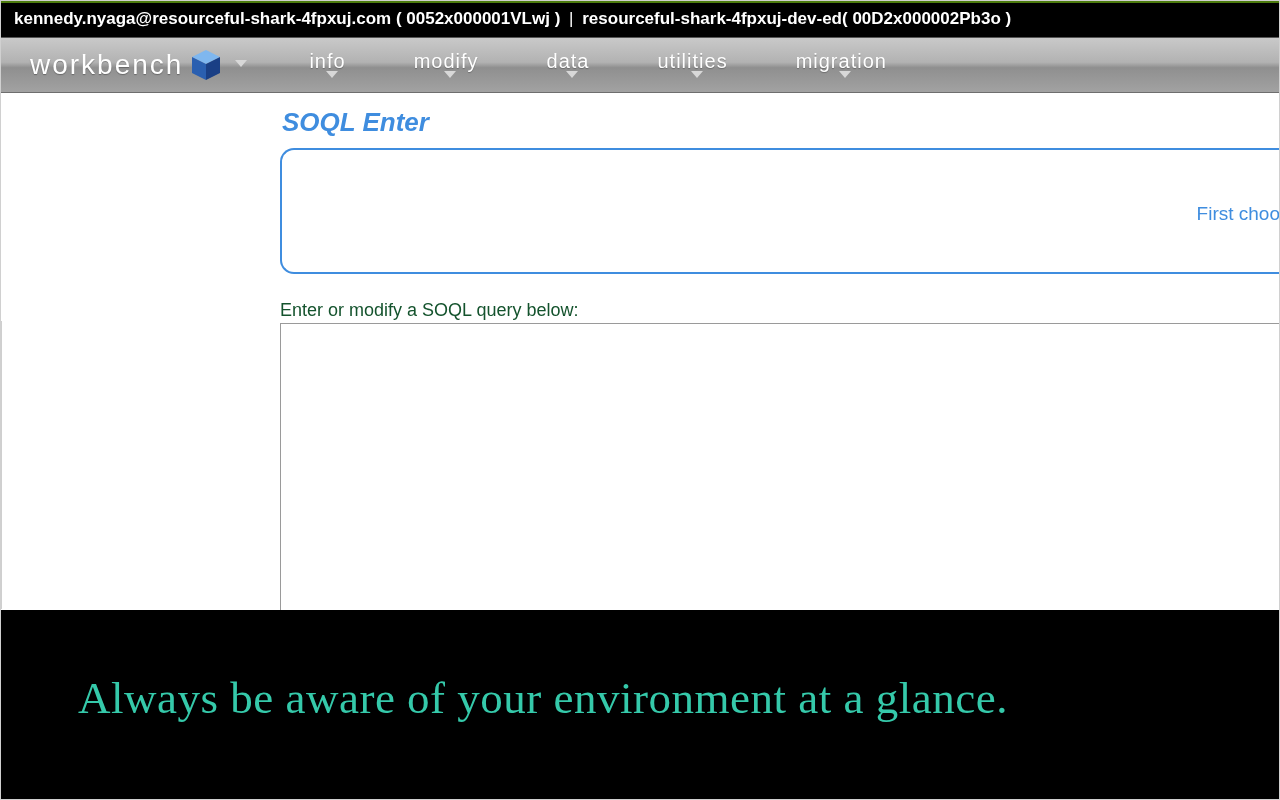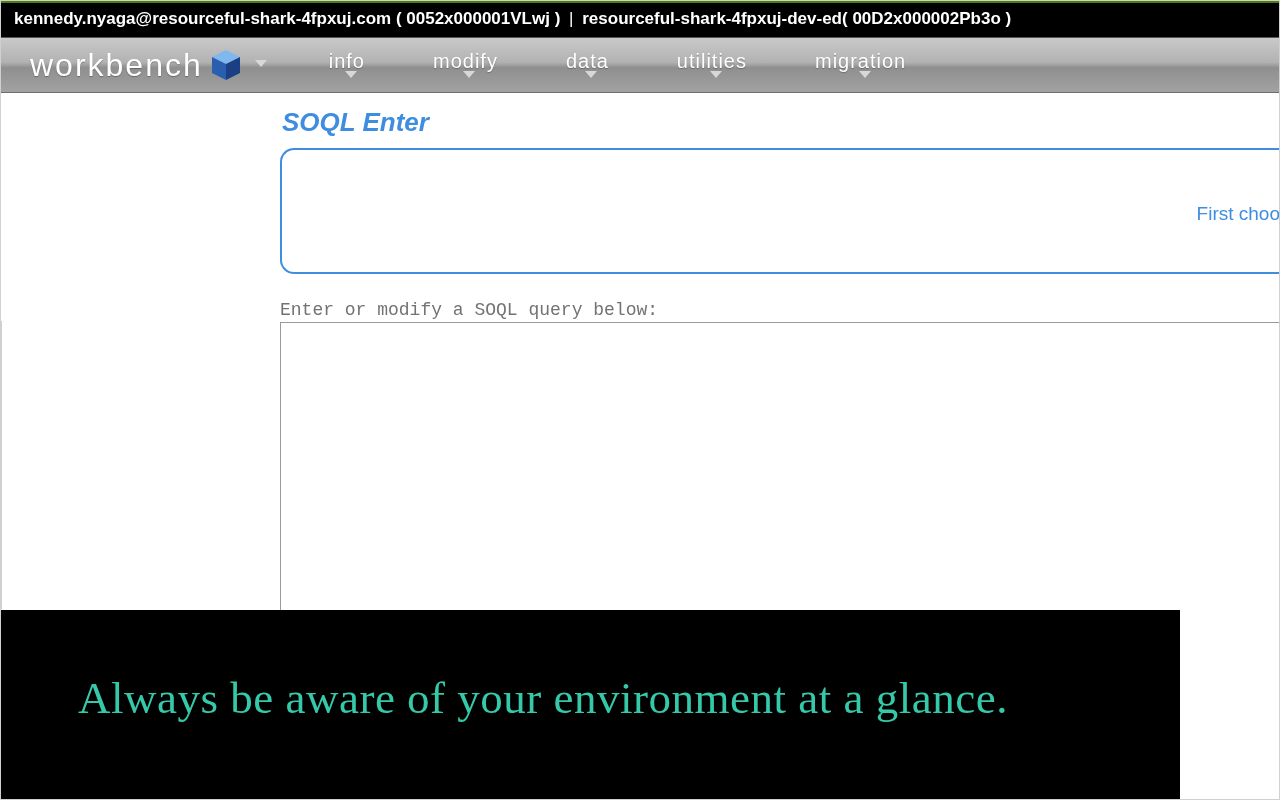--- a/index.html
+++ b/index.html
@@ -23,21 +23,21 @@
     display: flex;
     align-items: center;
     padding-left: 30px;
     border-top: 1px solid #555;
     border-bottom: 1px solid #6e6e6e;
   }
   .brand {
     display: flex;
     align-items: center;
     color: #fff;
-    font-size: 32px;
+    font-size: 28px;
     font-weight: normal;
     letter-spacing: 2px;
     text-shadow: 0 1px 1px rgba(0,0,0,.3);
     margin-right: 28px;
     font-family: "Trebuchet MS", Verdana, sans-serif;
   }
   .brand-cube {
     width: 34px; height: 34px;
     margin-left: 6px;
     margin-right: 4px;
@@ -90,22 +90,22 @@
     position: absolute;
     right: 0;
     top: 53px;
     color: #3f8ddf;
     font-size: 19px;
   }
   .prompt-label {
     margin-left: 280px;
     margin-top: 26px;
     font-size: 18px;
-    color: #737373;
-    font-family: Liberation Mono, monospace;
+    color: #14532d;
+    font-family: Liberation Sans, sans-serif;
   }
   .query-area-border {
     margin-left: 280px;
     margin-top: 2px;
     border-top: 1px solid #9a9a9a;
     border-left: 1px solid #9a9a9a;
     height: 288px;
     background: #fff;
   }
   .left-edge {
@@ -114,21 +114,21 @@
     top: 321px;
     width: 2px;
     height: 288px;
     background: #cfcfcf;
   }
   
   .caption-band {
     position: absolute;
     left: 0;
     top: 610px;
-    width: 1180px;
+    width: 1280px;
     height: 190px;
     background: #000;
   }
   .caption-text {
     color: #35c9aa;
     font-family: "Times New Roman", Times, serif;
     font-size: 45px;
     position: absolute;
     left: 78px;
     top: 62px;

